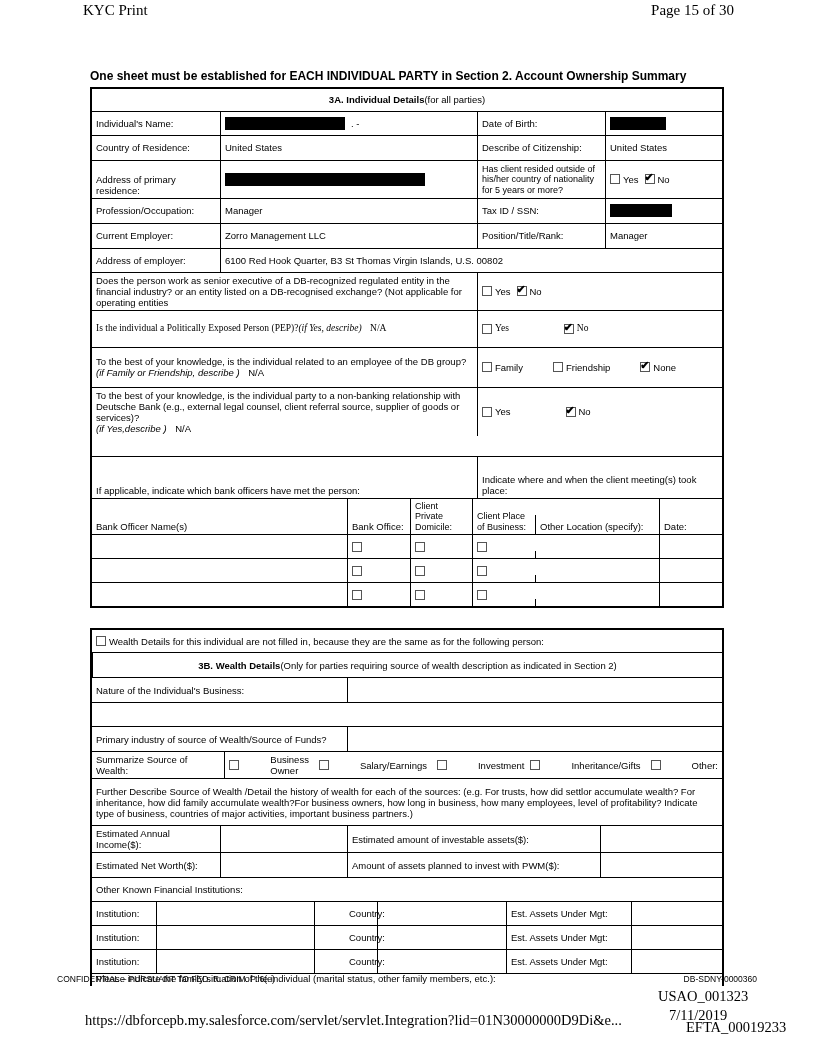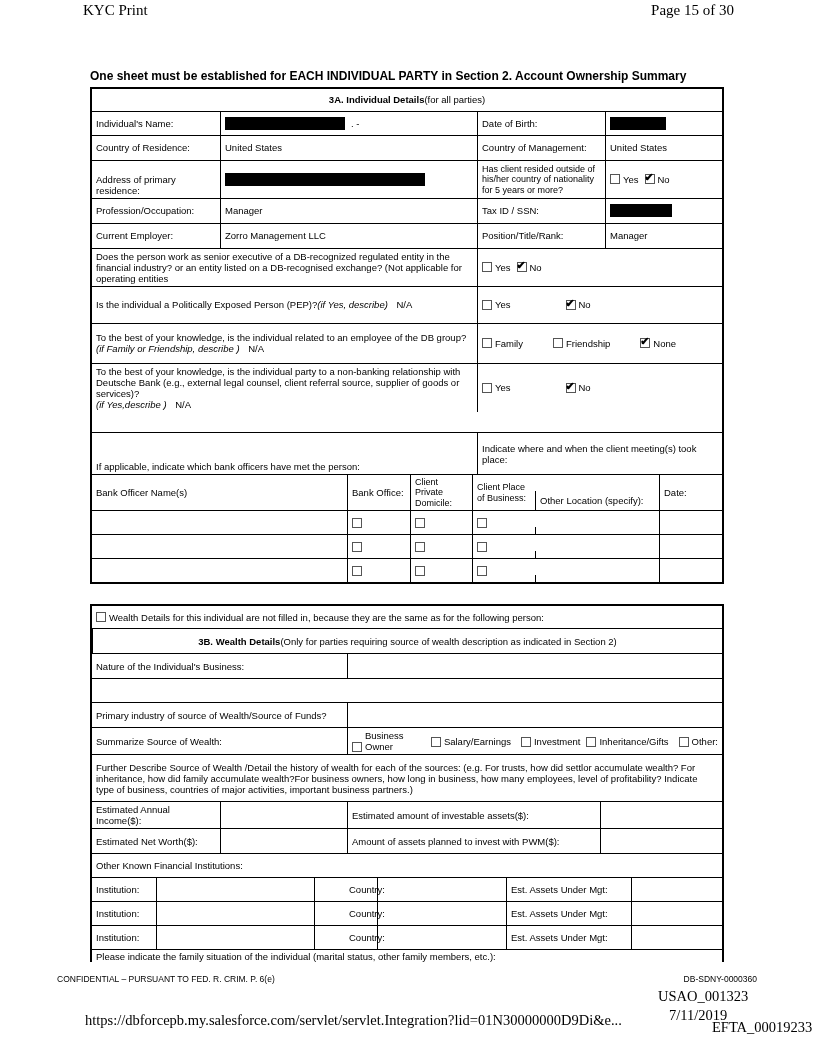--- a/index.html
+++ b/index.html
@@ -14,64 +14,64 @@
   .intro { font-weight:bold; font-size:12px; margin-bottom:3px; }
 
   .tbl { border:2px solid #000; background:#fff; }
   .t3b { margin-top:20px; border-bottom:none; }
   .tr { display:flex; border-top:1px solid #000; align-items:stretch; }
   .tr:first-child { border-top:none; }
   .tr.nocont { border-top:none; }
   .td { border-left:1px solid #000; padding:2px 4px; display:flex; align-items:center; }
   .td:first-child { border-left:none; }
   .td .txt { width:100%; }
-  .td.vtop { align-items:center; padding-top:2px; }
+  .td.vtop { align-items:flex-end; padding-top:2px; }
   .td.vbot { align-items:flex-end; }
   .title-row { justify-content:center; text-align:center; }
   .b { font-weight:bold; }
   .it { font-style:italic; }
   .blk { display:block; }
   .small { font-size:9px; }
 
   
   .c1{width:128px;} .c2{width:257px;} .c3{width:128px;} .c4{flex:1;}
   .wL{width:385px;} .rest{flex:1;}
   
   .o1{width:255px;} .o2{width:63px;} .o3{width:62px;} .o4{width:63px;} .o5{width:124px;margin-top:16px;} .o6{flex:1;}
   
   .b1{width:255px;} .b2{flex:1;}
   .i1{width:128px;} .i2{width:127px;} .i3{width:253px;} .i4{flex:1;}
   .n1{width:64px;} .n2{width:158px;} .n3{width:63px;padding-left:34px;} .n4{width:129px;} .n5{width:125px;} .n6{flex:1;}
 
   
   .h14{min-height:13px; max-height:13px; overflow:hidden;}
   .h20{min-height:20px;} .h22{min-height:22px;} .h24{min-height:24px;} .h25{min-height:25px;}
-  .h26{min-height:26px;} .h37{min-height:37px;} .h38{min-height:38px;} .h40{min-height:40px;}
+  .h26{min-height:26px;} .h37{min-height:37px;font-family:Liberation Serif, serif;} .h38{min-height:38px;} .h40{min-height:40px;}
   .h42{min-height:42px;} .h47{min-height:47px;} .h48{min-height:48px;}
 
   
   .cb { width:10px; height:10px; border:1px solid #555; display:inline-block; position:relative;
         flex:none; background:#fff; vertical-align:middle; }
   .cb.checked::after { content:"\2714"; position:absolute; top:-4px; left:-1px; font-size:11px;
                        font-weight:bold; color:#000; }
   .cbl { margin-left:3px; }
   .g6 { margin-left:6px; } .g30 { margin-left:30px; } .g55 { margin-left:55px; } .g10 { margin-left:10px; }
-  .grp { display:inline-flex; align-items:flex-end; }
+  .grp { display:inline-flex; align-items:center;gap:28px; }
 
   
   .redact { background:#000; height:13px; display:inline-block; flex:none; }
   .rw120{width:120px;} .rw56{width:56px;} .rw200{width:200px;} .rw62{width:62px;}
 
   
   .f-conf { position:absolute; left:57px; top:974px; font-size:8.5px; }
   .f-db   { position:absolute; right:59px; top:974px; font-size:8.5px; }
   .f-usao { position:absolute; left:658px; top:988px; font-family:"Liberation Serif",serif; font-size:14.5px; }
   .f-url  { position:absolute; left:85px;  top:1012px; font-family:"Liberation Serif",serif; font-size:14.5px; }
   .f-date { position:absolute; left:669px; top:1007px; font-family:"Liberation Serif",serif; font-size:14.5px; }
-  .f-efta { position:absolute; left:712px; top:1019px; font-family:"Liberation Serif",serif; font-size:14.5px; }
+  .f-efta { position:absolute; left:686px; top:1019px; font-family:"Liberation Serif",serif; font-size:14.5px; }
 </style>
 </head>
 <body>
 
 <div class="page">
 
   <div class="page-header">
     <span>KYC Print</span>
     <span>Page 15 of 30</span>
   </div>
@@ -103,21 +103,21 @@
       </div>
 
       <div class="tr h25">
         <div class="td c1">
             <span>Country of Residence:</span>
           </div>
         <div class="td c2">
             <span>United States</span>
           </div>
         <div class="td c3">
-            <span>Country of Management:</span>
+            <span>Describe of Citizenship:</span>
           </div>
         <div class="td c4">
             <span>United States</span>
           </div>
       </div>
 
       <div class="tr h38">
         <div class="td c1 vbot">
             <span>Address of primary residence:</span>
           </div>
@@ -158,20 +158,28 @@
             <span>Zorro Management LLC</span>
           </div>
         <div class="td c3">
             <span>Position/Title/Rank:</span>
           </div>
         <div class="td c4">
             <span>Manager</span>
           </div>
       </div>
 
+      <div class="tr h24">
+        <div class="td c1">
+            <span>Address of employer:</span>
+          </div>
+        <div class="td rest">
+            <span>6100 Red Hook Quarter, B3 St Thomas Virgin Islands, U.S. 00802</span>
+          </div>
+      </div>
 
       <div class="tr h26">
         <div class="td wL">
             <div class="txt">Does the person work as senior executive of a DB-recognized regulated entity in the financial industry? or an entity listed on a DB-recognised exchange? (Not applicable for operating entities</div>
           </div>
         <div class="td rest">
           <span class="cb"></span>
           <span class="cbl">Yes</span>
           <span class="cb g6 checked"></span>
           <span class="cbl">No</span>

